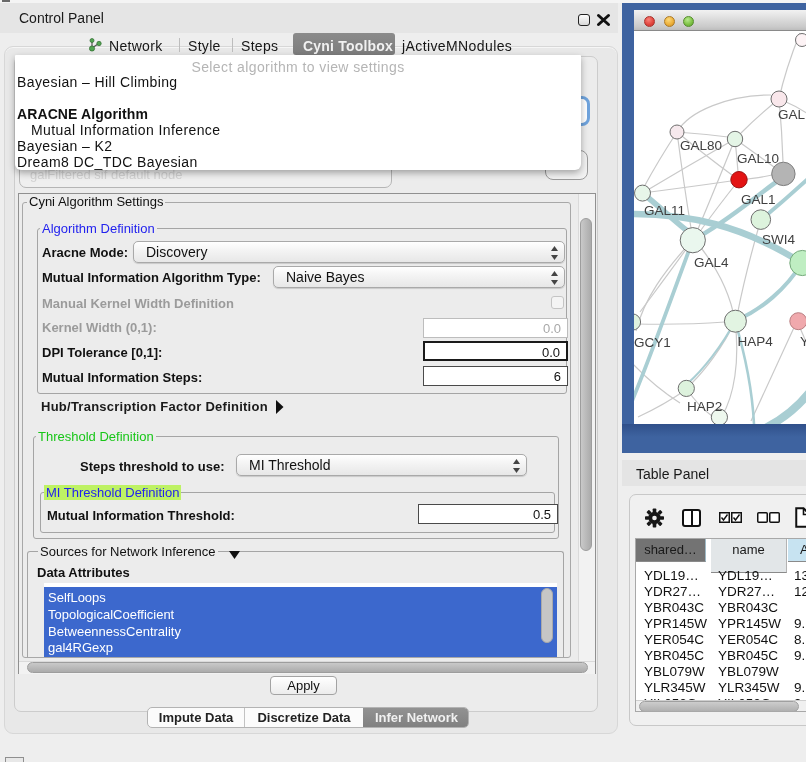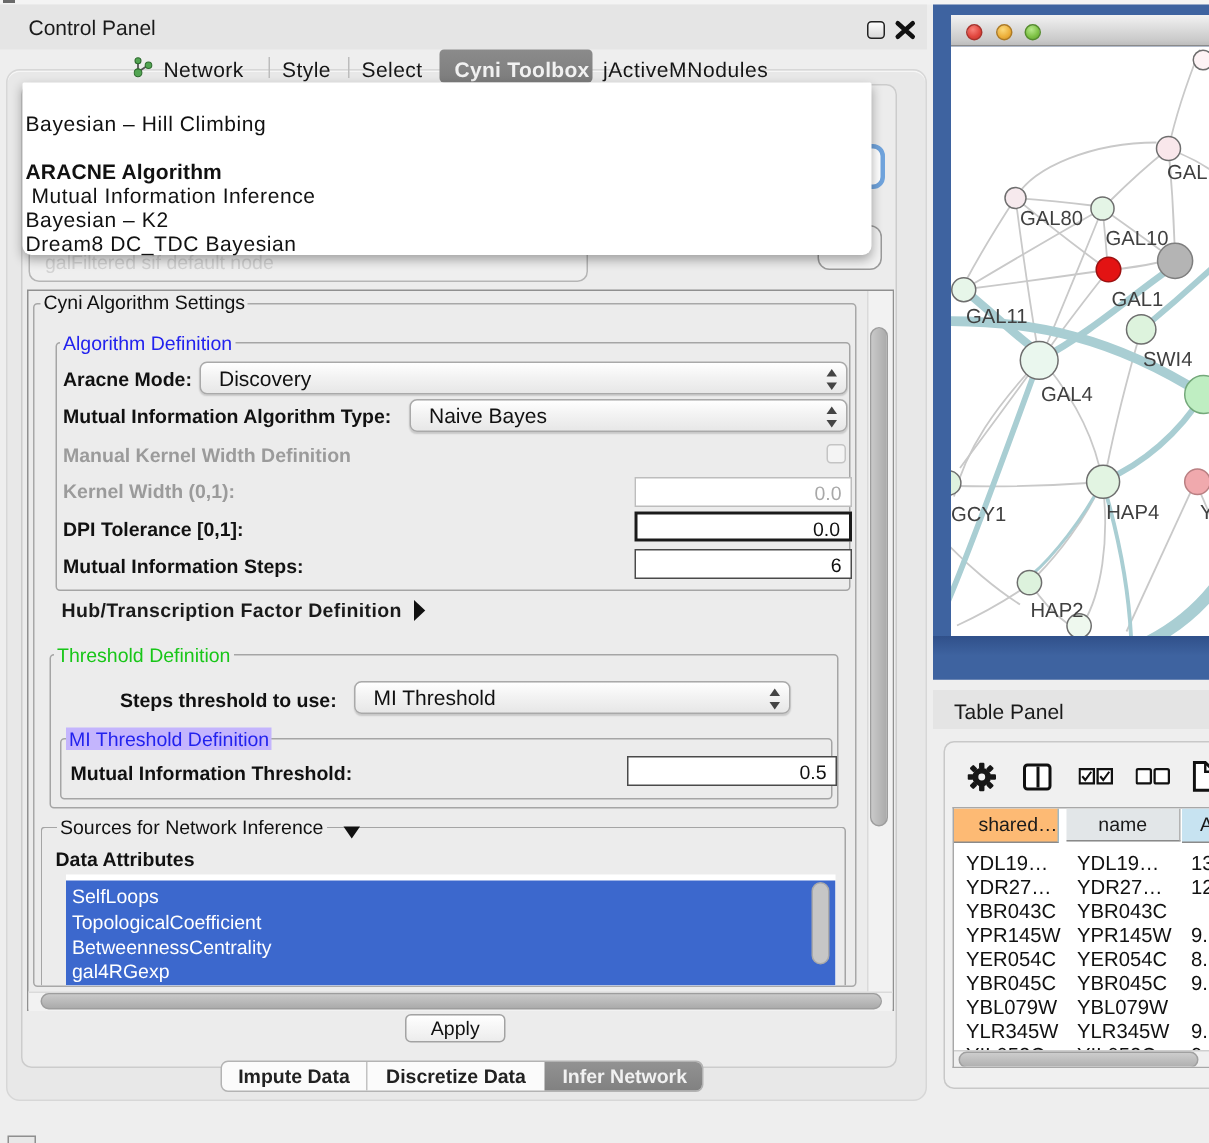--- a/index.html
+++ b/index.html
@@ -46,21 +46,21 @@
     <path d="M3 3 L3 10 M3 10 L9 6" stroke="#555" stroke-width="1.2" fill="none"></path>
     <circle cx="3" cy="2.5" r="2" fill="#53a553" stroke="#2f6b2f" stroke-width="0.7"></circle>
     <circle cx="3" cy="10.5" r="2.6" fill="#53a553" stroke="#2f6b2f" stroke-width="0.7"></circle>
     <circle cx="10" cy="5.5" r="2.2" fill="#53a553" stroke="#2f6b2f" stroke-width="0.7"></circle>
   </svg>
 </div>
 <div class="abs" style="left:109px;top:38px;font-size:14px;letter-spacing:0.3px;color:#161616;white-space:nowrap;">Network</div>
 <div class="abs" style="left:179px;top:38px;width:1px;height:14px;background:#bdbdbd;"></div>
 <div class="abs" style="left:188px;top:38px;font-size:14px;letter-spacing:0.3px;color:#161616;white-space:nowrap;">Style</div>
 <div class="abs" style="left:232px;top:38px;width:1px;height:14px;background:#bdbdbd;"></div>
-<div class="abs" style="left:241px;top:38px;font-size:14px;letter-spacing:0.3px;color:#161616;white-space:nowrap;">Select</div>
+<div class="abs" style="left:241px;top:38px;font-size:14px;letter-spacing:0.3px;color:#161616;white-space:nowrap;">Steps</div>
 <div class="abs" style="left:293px;top:33px;width:102px;height:22px;background:linear-gradient(#8b8b8b,#7c7c7c);border-radius:3px;"></div>
 <div class="abs" style="left:303px;top:38px;font-size:14px;letter-spacing:0.2px;color:#f1f1f1;white-space:nowrap;font-weight:bold;">Cyni Toolbox</div>
 <div class="abs" style="left:402px;top:38px;font-size:14px;letter-spacing:0.4px;color:#161616;white-space:nowrap;">jActiveMNodules</div>
 
 <div class="abs" style="left:560px;top:96px;width:30px;height:30px;border:3px solid #6fa3dc;border-radius:8px;background:#fff;"></div>
 <div class="abs" style="left:545px;top:150px;width:43px;height:30px;border:1.5px solid #9a9a9a;border-radius:8px;background:#f2f2f2;"></div>
 <div class="abs" style="left:19px;top:150px;width:373px;height:38px;border:1.5px solid #b5b5b5;border-radius:7px;background:#efefef;overflow:hidden;">
   <div class="lbl" style="position:absolute;left:10px;top:16px;color:#d2d2d2;">galFiltered sif default node</div>
 </div>
 
@@ -116,21 +116,21 @@
 
 <div class="abs lbl bold" style="left:80px;top:459px;">Steps threshold to use:</div>
 <div class="combo" style="left:236px;top:454px;width:291px;">MI Threshold
   <svg class="arr" viewBox="0 0 11 18">
       <path d="M5.5 2 L9 7 H2 Z" fill="#444"></path>
       <path d="M5.5 16 L2 11 H9 Z" fill="#444"></path>
     </svg>
 </div>
 
 <div class="grpline" style="left:40px;top:492px;width:515px;height:41px;"></div>
-<div class="grplbl" style="left:44px;top:485px;background:#c4b5fd;color:#2222ee;">MI Threshold Definition</div>
+<div class="grplbl" style="left:44px;top:485px;background:#bef264;color:#2222ee;">MI Threshold Definition</div>
 <div class="abs lbl bold" style="left:47px;top:508px;">Mutual Information Threshold:</div>
 <div class="tfield" style="left:418px;top:504px;width:140px;border:1px solid #4a4a4a;">0.5</div>
 
 <div class="grpline" style="left:27px;top:551px;width:537px;height:106px;border-bottom:none;border-bottom-left-radius:0;border-bottom-right-radius:0;"></div>
 <div class="grplbl" style="left:38px;top:544px;background:#ececec;color:#111;">Sources for Network Inference</div>
 <svg class="abs" style="left:228px;top:549px;" width="13" height="11" viewBox="0 0 13 11">
     <path d="M1 2 L12 2 L6.5 10 Z" fill="#111"></path>
   </svg>
 <div class="abs lbl bold" style="left:37px;top:565px;">Data Attributes</div>
 
@@ -273,22 +273,22 @@
   <rect x="0.75" y="0.75" width="9.5" height="9.5" fill="#fff" stroke="#111" stroke-width="1.5" rx="1"></rect>
   <rect x="12.75" y="0.75" width="9.5" height="9.5" fill="#fff" stroke="#111" stroke-width="1.5" rx="1"></rect>
 </svg>
 <svg class="abs" style="left:795px;top:507px;" width="16" height="21" viewBox="0 0 16 21">
   <path d="M1.25 1.25 H8.5 L14.75 7.5 V19.75 H1.25 Z" fill="#fff" stroke="#111" stroke-width="2"></path>
   <path d="M8.5 1.25 V7.5 H14.75" fill="none" stroke="#111" stroke-width="1.6"></path>
 </svg>
 
 <div class="abs" style="left:635px;top:538px;width:171px;height:174px;border:1px solid #a8a8a8;border-right:none;background:#fff;overflow:hidden;">
 
-  <div style="position:absolute;left:0;top:0;width:70px;height:23px;background:#fdba74;border-right:1px solid #9fb9c5;border-bottom:1px solid #8a8a8a;text-align:right;font-size:13px;line-height:22px;color:#1a1a1a;">shared…</div>
-  <div style="position:absolute;left:75px;top:0;width:76px;height:22px;background:#e2e6e8;border-right:1px solid #b3b3b3;border-bottom:1px solid #8a8a8a;text-align:center;font-size:13px;line-height:22px;color:#1a1a1a;">name</div>
+  <div style="position:absolute;left:0;top:0;width:70px;height:23px;background:#737373;border-right:1px solid #9fb9c5;border-bottom:1px solid #8a8a8a;text-align:center;font-size:13px;line-height:22px;color:#1a1a1a;">shared…</div>
+  <div style="position:absolute;left:75px;top:0;width:76px;height:34px;background:#e2e6e8;border-right:1px solid #b3b3b3;border-bottom:1px solid #8a8a8a;text-align:center;font-size:13px;line-height:22px;color:#1a1a1a;">name</div>
   <div style="position:absolute;left:152px;top:0;width:20px;height:23px;background:#c7e3f1;border-bottom:1px solid #8a8a8a;font-size:13px;line-height:22px;color:#1a1a1a;padding-left:12px;">A</div>
 
   <div class="lbl" style="font-size:13.5px;position:absolute;left:8px;top:29px;">YDL19…</div>
   <div class="lbl" style="font-size:13.5px;position:absolute;left:82px;top:29px;">YDL19…</div>
   <div class="lbl" style="font-size:13.5px;position:absolute;left:158px;top:29px;">13</div>
   <div class="lbl" style="font-size:13.5px;position:absolute;left:8px;top:45px;">YDR27…</div>
   <div class="lbl" style="font-size:13.5px;position:absolute;left:82px;top:45px;">YDR27…</div>
   <div class="lbl" style="font-size:13.5px;position:absolute;left:158px;top:45px;">12</div>
   <div class="lbl" style="font-size:13.5px;position:absolute;left:8px;top:61px;">YBR043C</div>
   <div class="lbl" style="font-size:13.5px;position:absolute;left:82px;top:61px;">YBR043C</div>
@@ -308,18 +308,19 @@
   <div class="lbl" style="font-size:13.5px;position:absolute;left:158px;top:141px;">9.</div>
   <div class="lbl" style="font-size:13.5px;position:absolute;left:8px;top:157px;">YIL052C</div>
   <div class="lbl" style="font-size:13.5px;position:absolute;left:82px;top:157px;">YIL052C</div>
   <div class="lbl" style="font-size:13.5px;position:absolute;left:158px;top:157px;">9.</div>
 
   <div style="position:absolute;left:0px;top:161px;width:171px;height:13px;background:#f0f0f0;border-top:1px solid #cfcfcf;"></div>
   <div style="position:absolute;left:3px;top:162px;width:160px;height:11px;border-radius:6px;background:linear-gradient(#cdcdcd,#b0b0b0);border:1px solid #a0a0a0;"></div>
 </div>
 
 <div class="abs" style="left:15px;top:55px;width:566px;height:115px;background:#fff;border-radius:1px 1px 6px 6px;box-shadow:0 3px 7px rgba(0,0,0,0.32);z-index:50;font-size:14px;letter-spacing:0.4px;color:#111;white-space:nowrap;">
+  <div style="position:absolute;left:0;top:4px;width:566px;text-align:center;color:#b5b5b5;">Select algorithm to view settings</div>
   <div style="position:absolute;left:2px;top:19px;">Bayesian – Hill Climbing</div>
   <div style="position:absolute;left:2px;top:51px;font-weight:bold;letter-spacing:0.1px;">ARACNE Algorithm</div>
-  <div style="position:absolute;left:6px;top:67px;">Mutual Information Inference</div>
+  <div style="position:absolute;left:16px;top:67px;">Mutual Information Inference</div>
   <div style="position:absolute;left:2px;top:83px;">Bayesian – K2</div>
   <div style="position:absolute;left:2px;top:99px;">Dream8 DC_TDC Bayesian</div>
 </div>
 
 </body></html>

